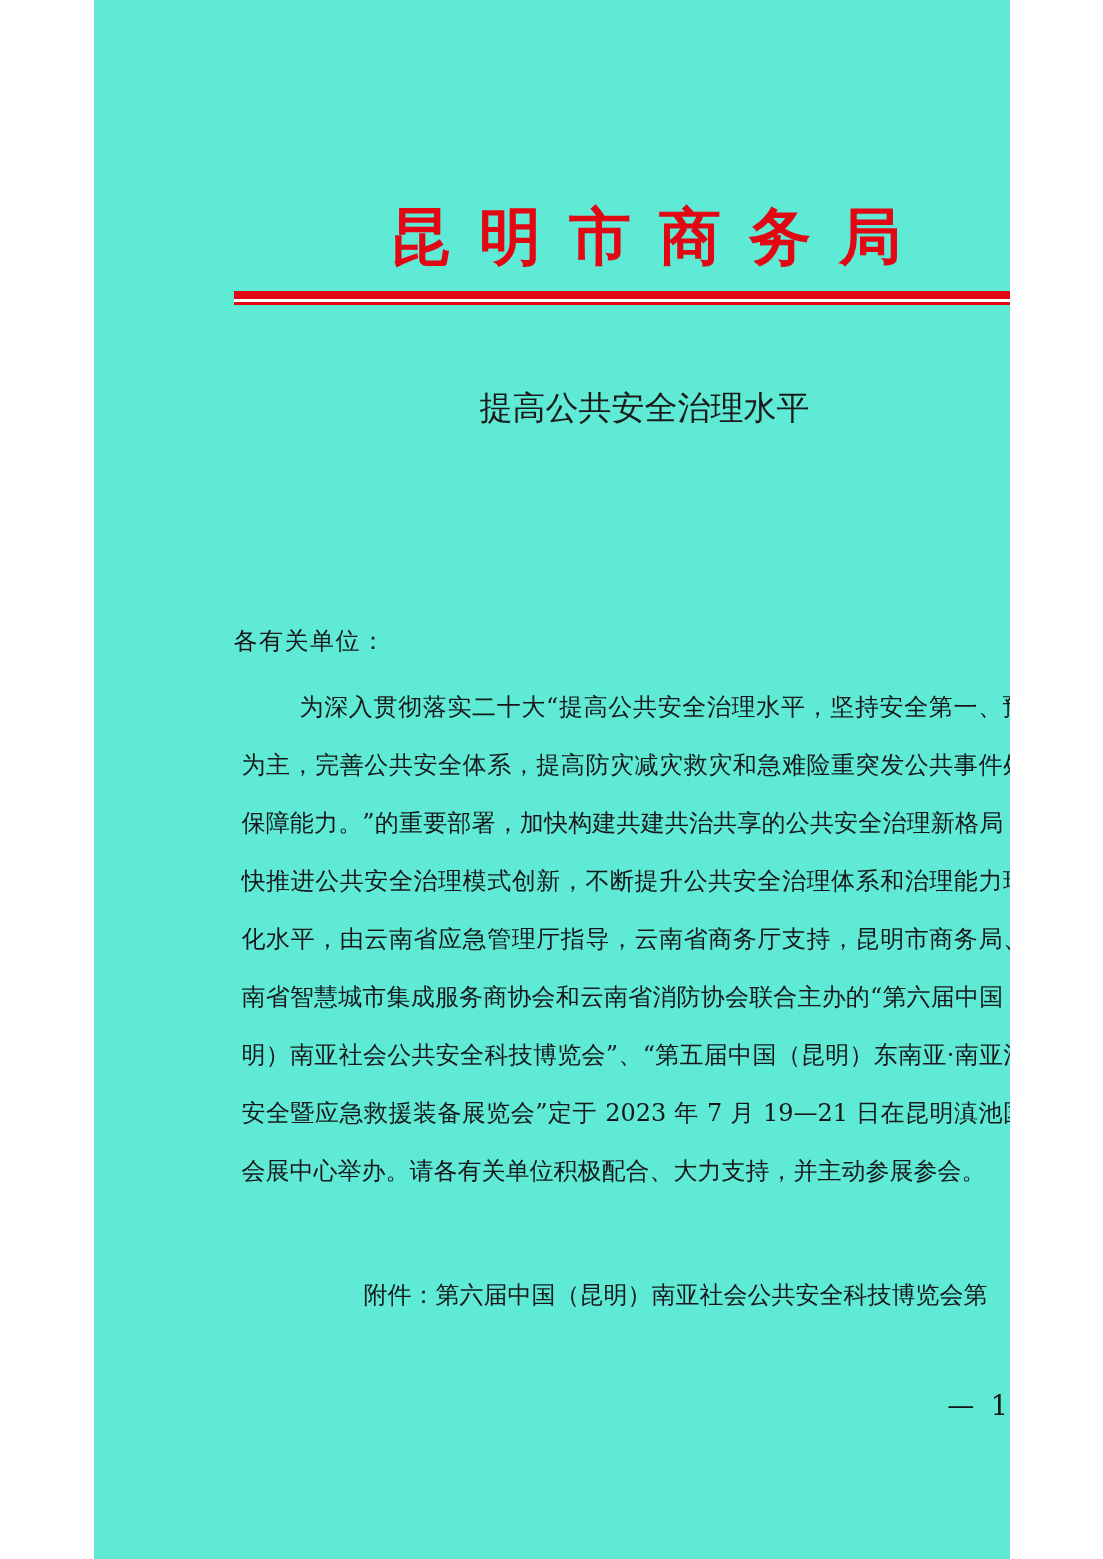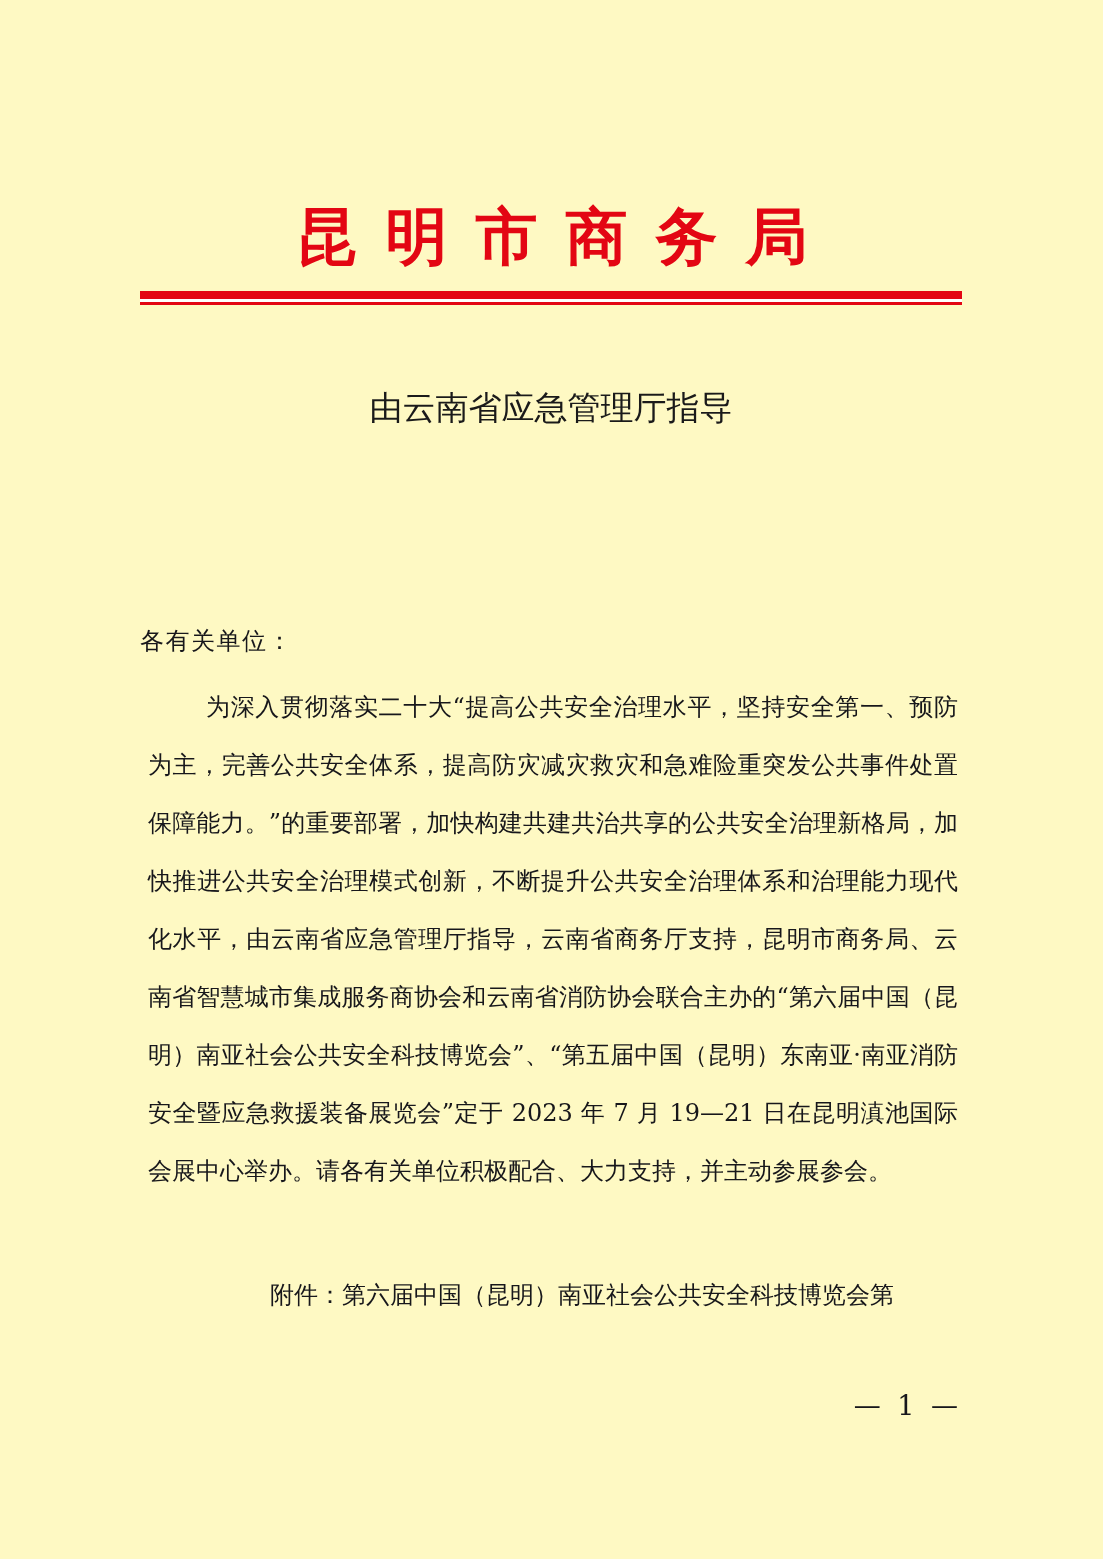--- a/index.html
+++ b/index.html
@@ -7,24 +7,24 @@
     margin: 0;
     padding: 0;
     background: #ffffff;
   }
   body {
     font-family: "DejaVu Serif", "Liberation Serif", serif;
   }
 
   .page {
     position: relative;
-    width: 1103px;
+    width: 916px;
     height: 1559px;
     margin: 0 auto;
-    background: #fef9c3;
+    background: #5eead4;
     overflow: hidden;
     box-sizing: border-box;
   }
 
   
   .letterhead {
     position: absolute;
     left: 0;
     top: 196px;
     width: 1103px;
@@ -137,21 +137,21 @@
     <span class="letterhead-title">昆明市商务局</span>
   </div>
 
   <div class="redrule">
     <div class="redrule-thick"></div>
     <div class="redrule-gap"></div>
     <div class="redrule-thin"></div>
   </div>
 
   <div class="doc-title">
-    <span class="tline">由云南省应急管理厅指导</span>
+    <span class="tline">提高公共安全治理水平</span>
   </div>
 
   <div class="body-block">
     <div class="salutation">各有关单位：</div>
     <p class="para">为深入贯彻落实二十大“提高公共安全治理水平，坚持安全第一、预防为主，完善公共安全体系，提高防灾减灾救灾和急难险重突发公共事件处置保障能力。”的重要部署，加快构建共建共治共享的公共安全治理新格局，加快推进公共安全治理模式创新，不断提升公共安全治理体系和治理能力现代化水平，由云南省应急管理厅指导，云南省商务厅支持，昆明市商务局、云南省智慧城市集成服务商协会和云南省消防协会联合主办的“第六届中国（昆明）南亚社会公共安全科技博览会”、“第五届中国（昆明）东南亚·南亚消防安全暨应急救援装备展览会”定于 2023 年 7 月 19—21 日在昆明滇池国际会展中心举办。请各有关单位积极配合、大力支持，并主动参展参会。</p>
     <div class="para-spacer"></div>
     <div class="attachment">附件：第六届中国（昆明）南亚社会公共安全科技博览会第</div>
   </div>
 
   <div class="page-footer">

